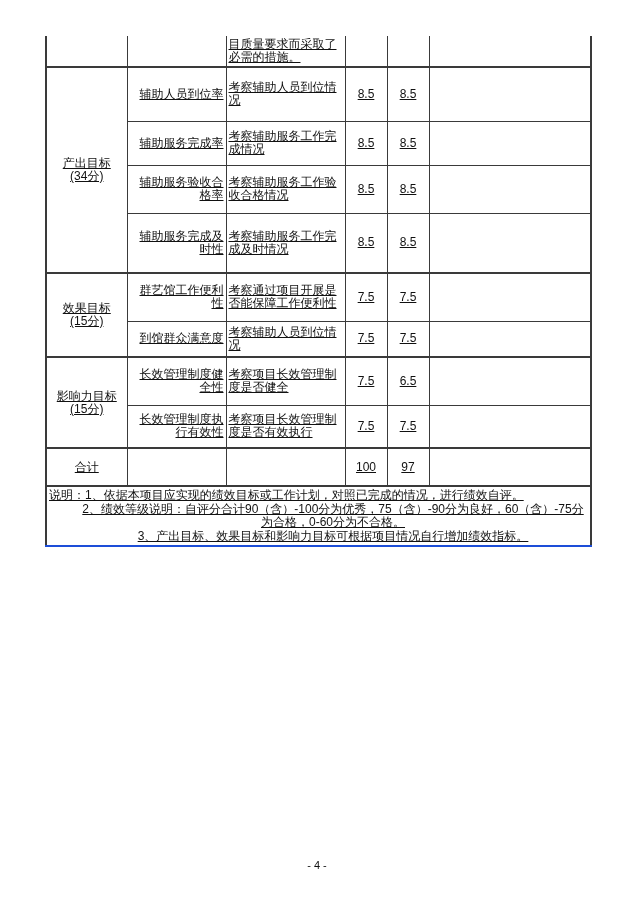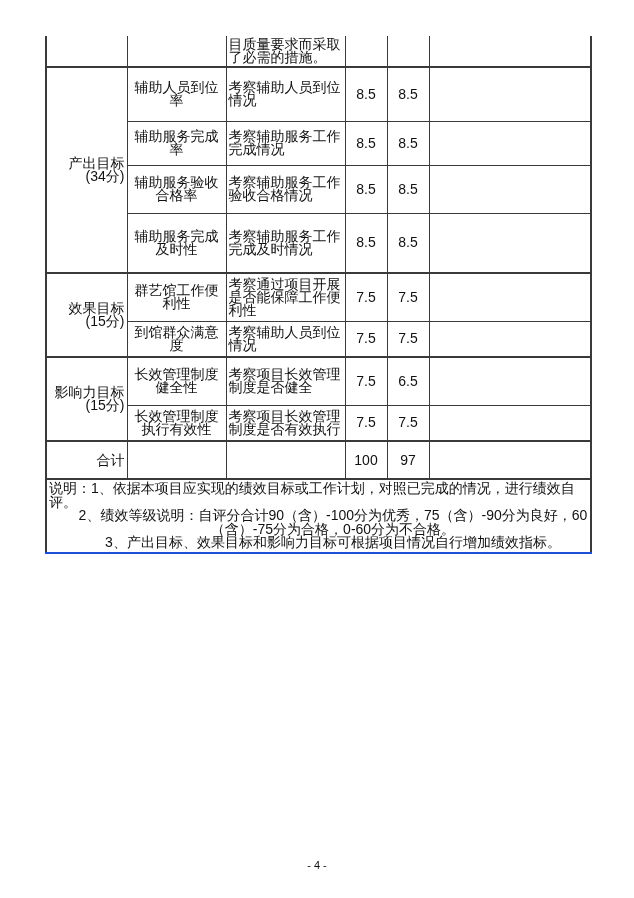--- a/index.html
+++ b/index.html
@@ -16,44 +16,45 @@
     background: #ffffff;
     overflow: hidden;
   }
   .eval-table {
     position: absolute;
     left: 45px;
     top: 36px;
     width: 545px;
     border-collapse: collapse;
     table-layout: fixed;
-    font-size: 14px;
+    font-size: 12px;
     line-height: 13px;
     color: #111111;
+    text-decoration: underline;
   }
   .eval-table td {
     border: 1px solid #3a3a3a;
     padding: 2px 2px;
     vertical-align: middle;
     overflow: hidden;
   }
   .eval-table tr.row-first > td {
     border-top: 0;
   }
   .eval-table tr.row-heavy > td {
     border-top: 2px solid #3a3a3a;
   }
   .eval-table td.col-edge-l { border-left: 2px solid #3a3a3a; }
   .eval-table td.col-edge-r { border-right: 2px solid #3a3a3a; }
   .eval-table tr.row-last > td { border-bottom: 2px solid #1d4ed8; }
   .cell-group {
+    text-align: center;
+  }
+  .cell-indicator {
     text-align: right;
-  }
-  .cell-indicator {
-    text-align: center;
     padding: 2px 1px;
   }
   .cell-desc {
     text-align: left;
   }
   .cell-score {
     text-align: center;
   }
   .cell-empty {
     
@@ -158,21 +159,21 @@
       <td class="cell-group col-edge-l" rowspan="2">
         <div>影响力目标</div>
         <div>(15分)</div>
       </td>
       <td class="cell-indicator">长效管理制度健全性</td>
       <td class="cell-desc">考察项目长效管理制度是否健全</td>
       <td class="cell-score">7.5</td>
       <td class="cell-score">6.5</td>
       <td class="col-edge-r cell-empty"></td>
     </tr>
-    <tr style="height:36px">
+    <tr style="height:43px">
       <td class="cell-indicator">长效管理制度执行有效性</td>
       <td class="cell-desc">考察项目长效管理制度是否有效执行</td>
       <td class="cell-score">7.5</td>
       <td class="cell-score">7.5</td>
       <td class="col-edge-r cell-empty"></td>
     </tr>
 
     <tr class="row-heavy" style="height:38px">
       <td class="cell-group col-edge-l">合计</td>
       <td class="cell-indicator cell-empty"></td>

